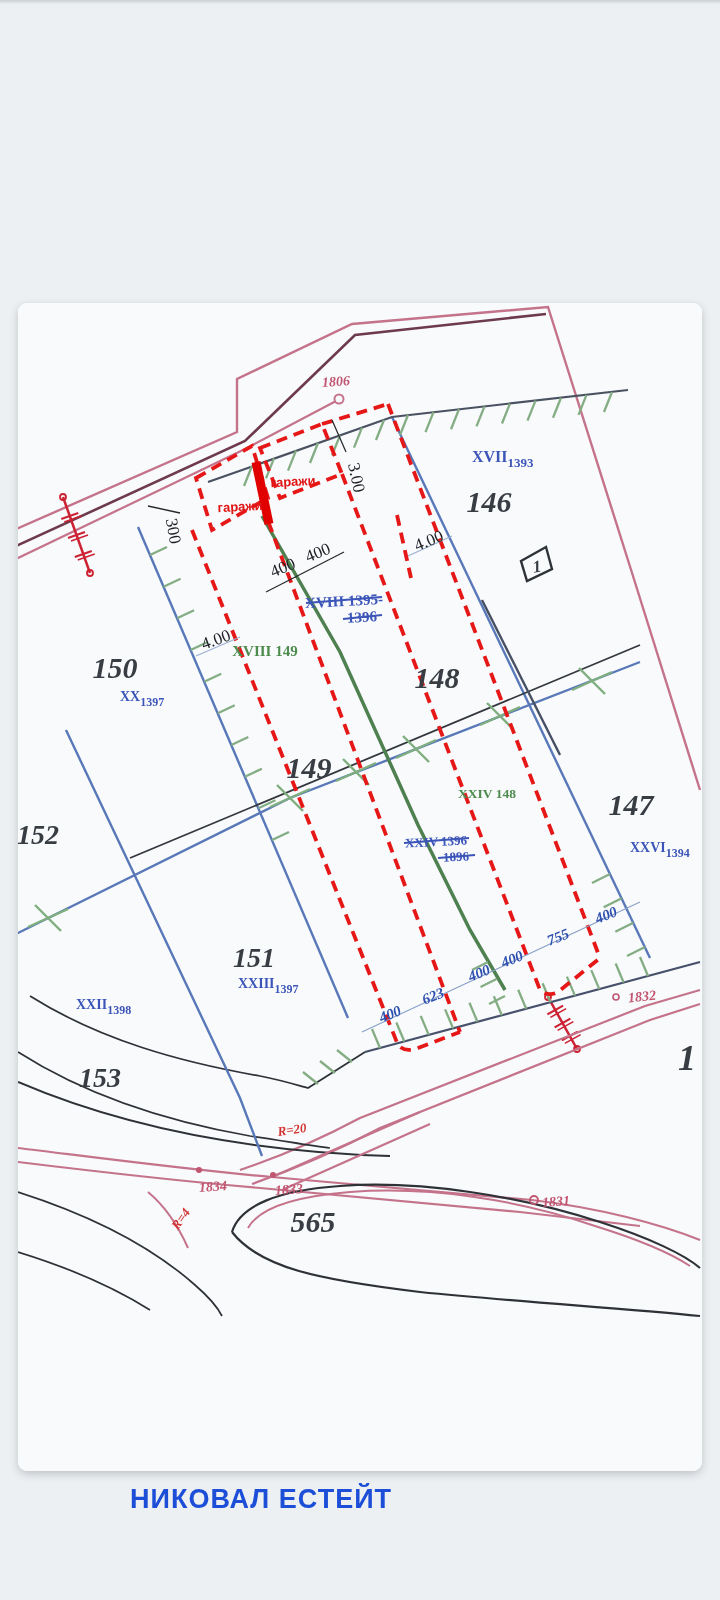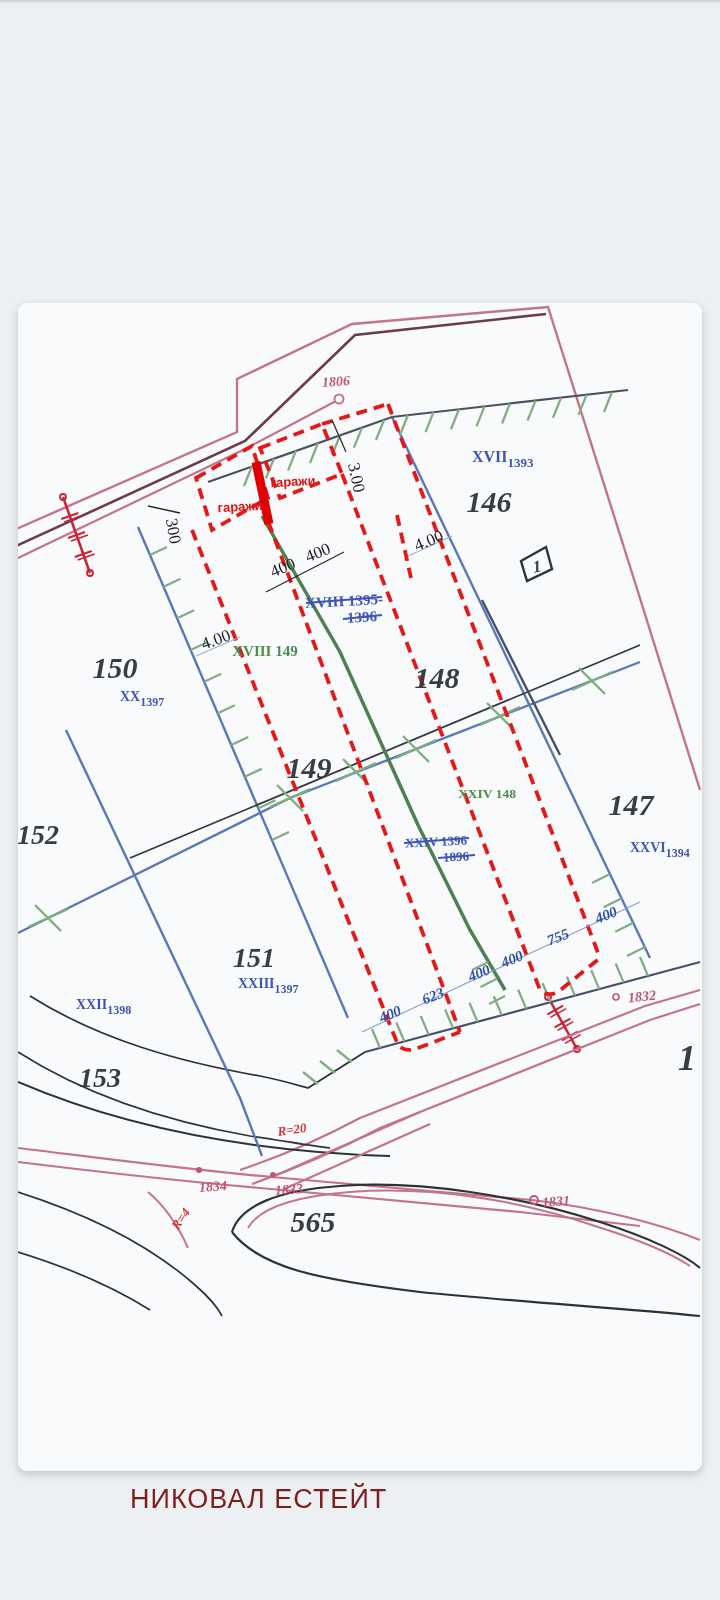--- a/index.html
+++ b/index.html
@@ -4,22 +4,22 @@
 <style>
   html,body{margin:0;padding:0;}
   body{width:720px;height:1600px;background:#edf0f2;font-family:"Liberation Sans",sans-serif;overflow:hidden;}
   .page{position:relative;width:720px;height:1600px;background:#edf0f2;}
   .top-hairline{position:absolute;left:0;top:0;width:720px;height:4px;
     background:linear-gradient(#c9ced2,rgba(237,240,242,0));}
   .map-card{position:absolute;left:18px;top:303px;width:684px;height:1168px;
     background:#f8fafc;border-radius:9px;overflow:hidden;
     box-shadow:0 3px 9px rgba(70,80,90,.28);}
   .map-card svg{display:block;width:684px;height:1168px;}
-  .brand{position:absolute;left:130px;top:1484px;font-size:27px;font-weight:400;
-    letter-spacing:1px;color:#7f1d1d;}
+  .brand{position:absolute;left:130px;top:1484px;font-size:27px;font-weight:700;
+    letter-spacing:1px;color:#1d4ed8;}
   
   text{font-family:"Liberation Serif",serif;}
   .parcel{font-style:italic;font-weight:700;fill:#383d44;}
   .roman{font-weight:700;fill:#3c55b8;}
   .roman-green{font-weight:700;fill:#4e8c4e;}
   .pinklbl{font-style:italic;font-weight:700;fill:#c25570;font-size:14px;}
   .dim{fill:#1d1f24;font-size:17px;}
   .bluedim{font-style:italic;font-weight:700;fill:#2d4fae;font-size:15px;}
   .redlbl{font-weight:700;fill:#e01414;font-size:13px;font-family:"Liberation Sans",sans-serif;}
   .radius{font-style:italic;font-weight:700;fill:#d23333;font-size:13px;}

